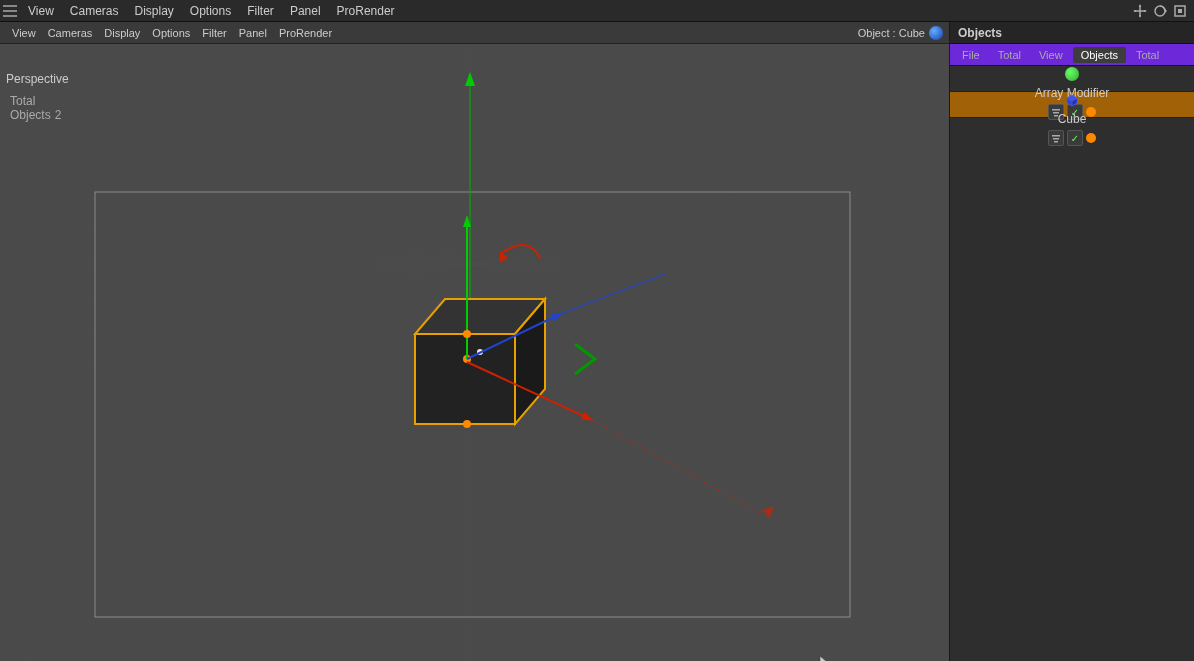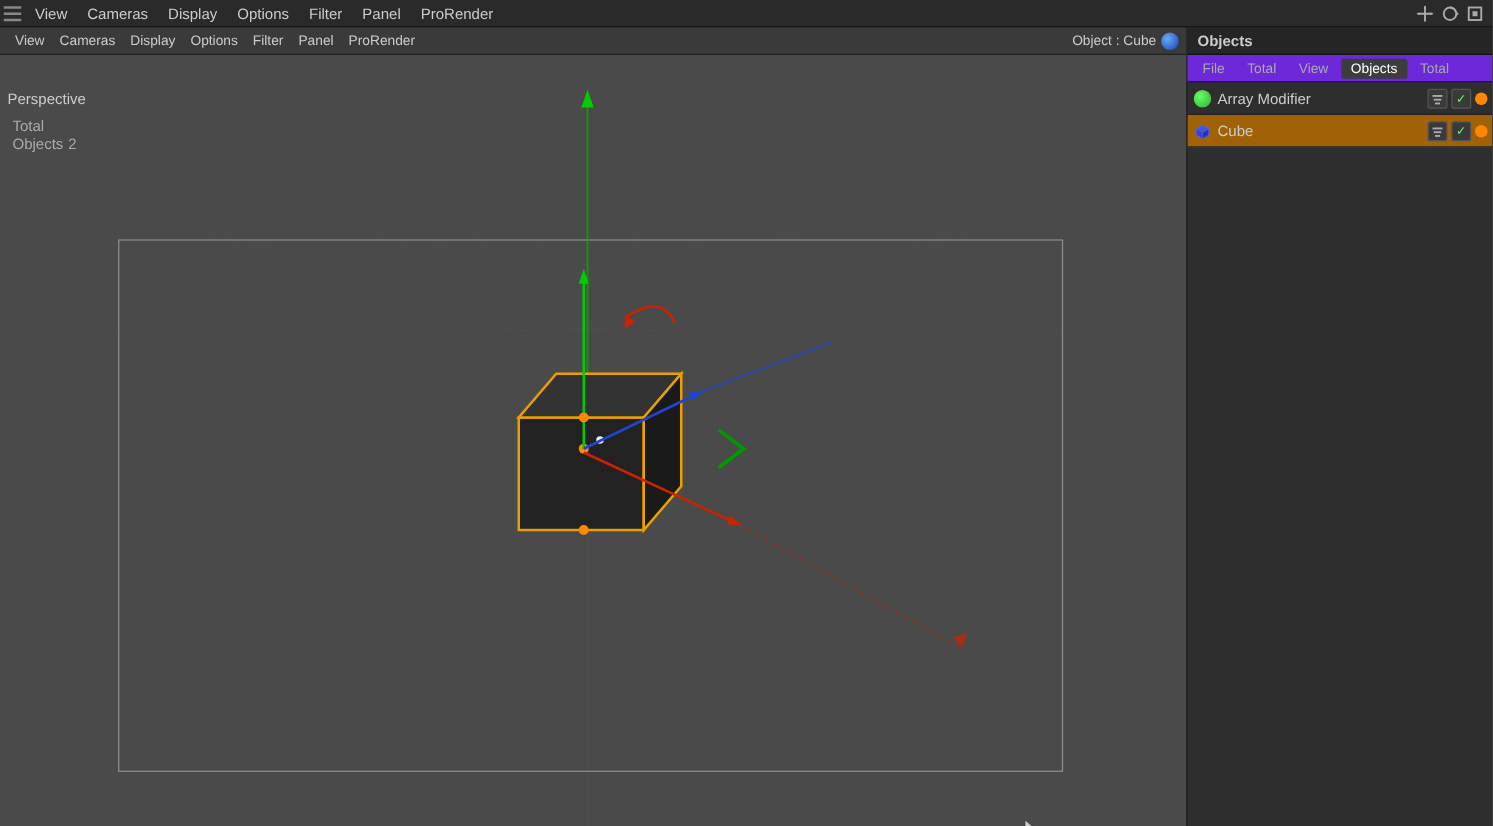--- a/index.html
+++ b/index.html
@@ -191,20 +191,21 @@
       overflow-y: auto;
     }
     .object-row {
       height: 26px;
       display: flex;
       align-items: center;
       padding: 0 4px;
       border-bottom: 1px solid #222;
       cursor: pointer;
       gap: 4px;
+      flex-direction: column;
     }
     .object-row.selected { background: #a16207; }
     .obj-icon {
       width: 16px;
       height: 16px;
       display: flex;
       align-items: center;
       justify-content: center;
       flex-shrink: 0;
     }

